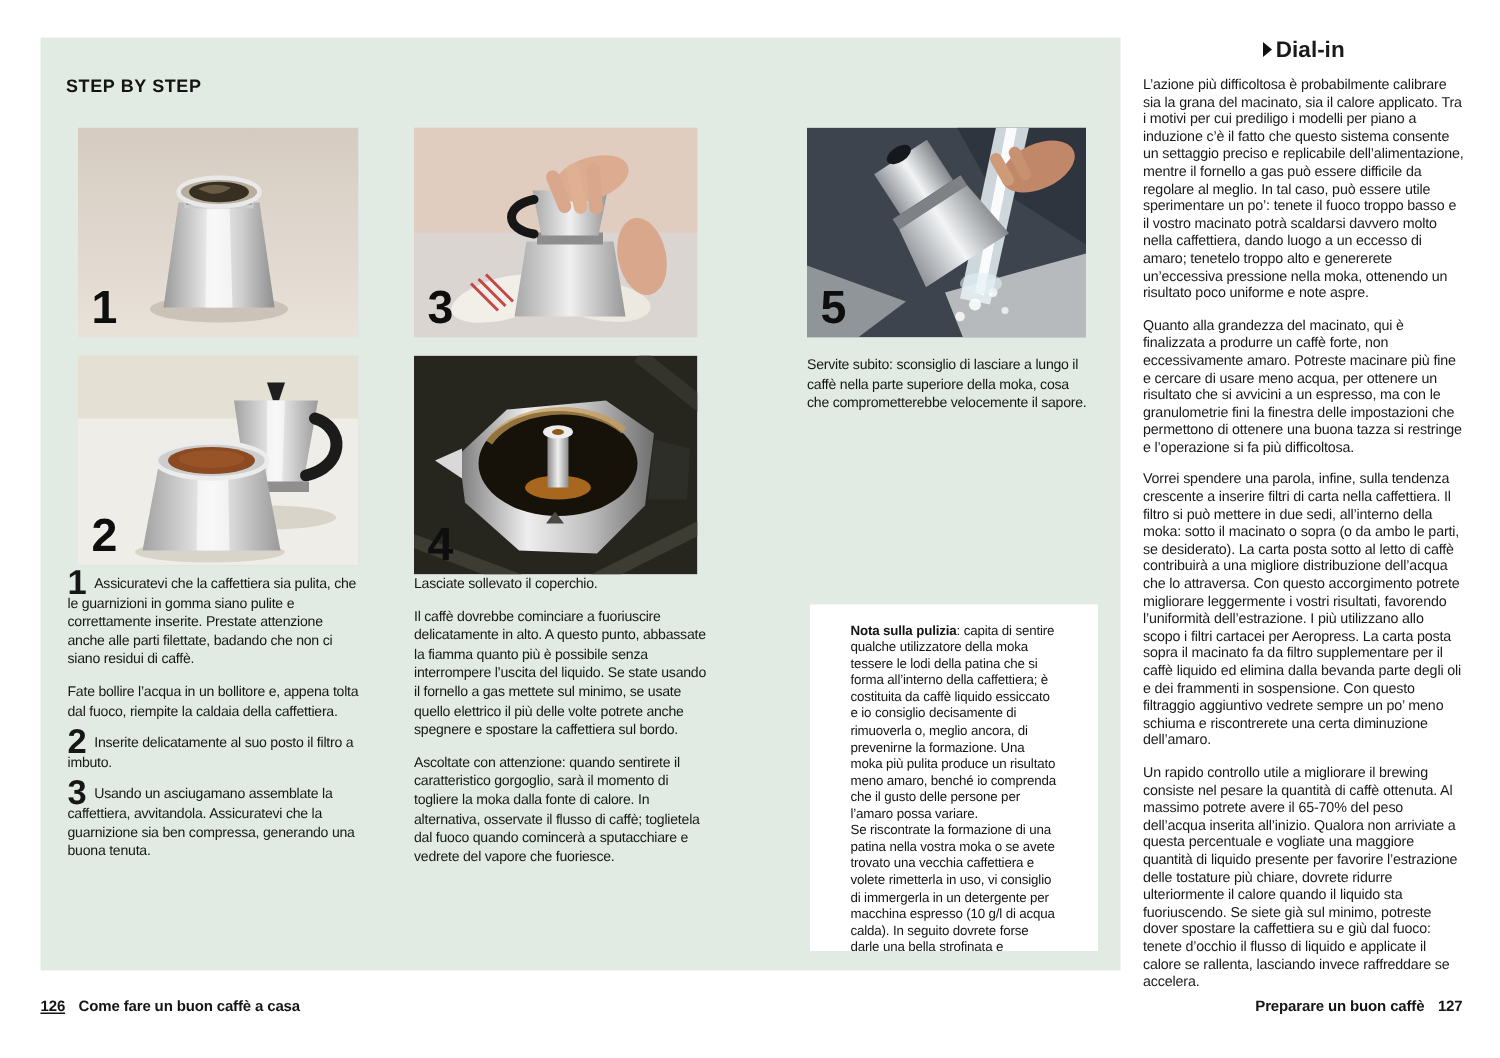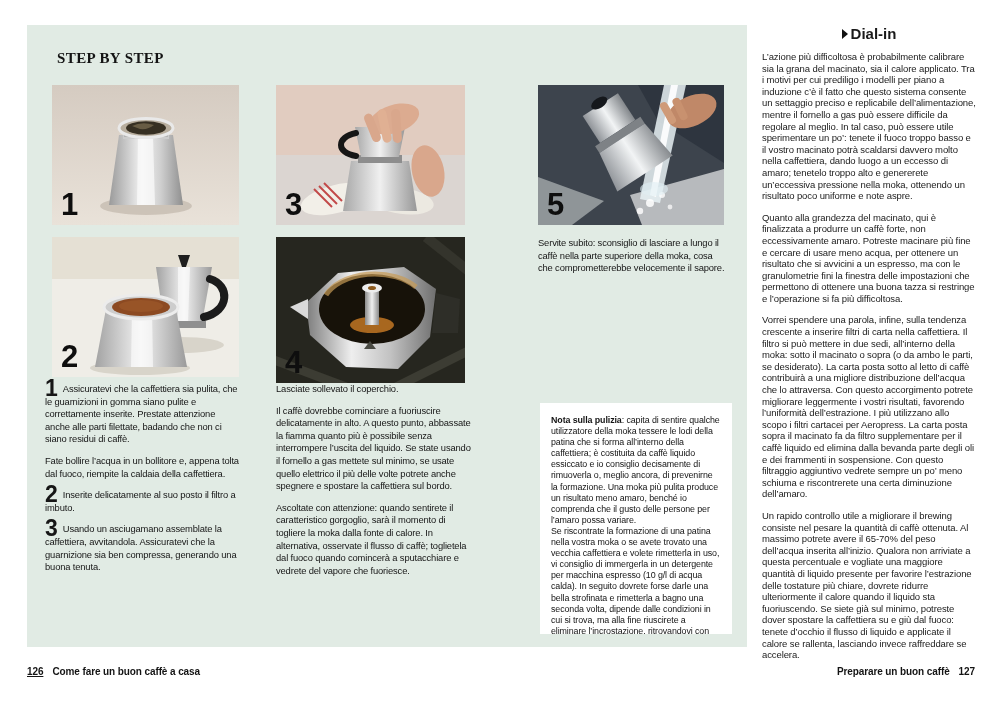--- a/index.html
+++ b/index.html
@@ -1,40 +1,40 @@
 <!DOCTYPE html>
 <html><head>
 <meta charset="utf-8">
 <style>
   html,body{margin:0;padding:0;background:#ffffff;}
   .spread{position:relative;width:1000px;height:705px;background:#ffffff;overflow:hidden;
           font-family:"Liberation Sans",sans-serif;color:#141414;}
   .mint-panel{position:absolute;left:27px;top:25px;width:720px;height:622px;background:#e1ebe4;}
-  .sbs-title{position:absolute;left:57px;top:50px;font-size:15px;font-weight:bold;letter-spacing:.4px;font-family:Liberation Serif, serif;}
+  .sbs-title{position:absolute;left:44px;top:50px;font-size:12px;font-weight:bold;letter-spacing:.4px;}
 
   figure.photo{position:absolute;margin:0;overflow:hidden;background:#ddd;}
   figure.photo svg{display:block;width:100%;height:100%;}
   .photo-num{position:absolute;left:9px;bottom:5px;font-size:31px;font-weight:bold;color:#0e0e0e;line-height:1;}
 
   #photo1{left:52px;top:85px;width:187px;height:140px;}
   #photo2{left:52px;top:237px;width:187px;height:140px;}
   #photo3{left:276px;top:85px;width:189px;height:140px;}
   #photo4{left:276px;top:237px;width:189px;height:146px;}
   #photo5{left:538px;top:85px;width:186px;height:140px;}
 
   .stepcol{position:absolute;font-size:9.4px;line-height:12.6px;letter-spacing:-.15px;color:#161616;}
   .stepcol p{margin:0 0 9px 0;}
   #col1{left:45px;top:383px;width:197px;}
   #col2{left:276px;top:383px;width:199px;}
   #col3{left:538px;top:237px;width:188px;}
   .step-num{display:inline-block;font-size:23px;font-weight:bold;line-height:0;vertical-align:-4px;
             margin-right:5px;letter-spacing:0;}
 
   .note-box{position:absolute;left:540px;top:403px;width:192px;height:231px;background:#ffffff;
-            box-sizing:border-box;padding:12px 11px;font-size:8.9px;line-height:11.1px;
+            box-sizing:border-box;padding:12px 27px;font-size:8.9px;line-height:11.1px;
             letter-spacing:-.1px;overflow:hidden;}
   .note-box p{margin:0;}
   .note-title{font-weight:bold;}
 
   .right-col{position:absolute;left:762px;top:26px;width:214px;font-size:9.5px;line-height:11.6px;
              letter-spacing:-.1px;color:#1a1a1a;}
   .right-col h2{margin:0 0 4px 0;font-size:15px;line-height:15px;letter-spacing:0;text-align:center;}
   .right-col p{margin:10px 0 9px 0;}
   .tri-icon{display:inline-block;width:0;height:0;border-left:6px solid #111;
             border-top:5px solid transparent;border-bottom:5px solid transparent;margin-right:3px;}

